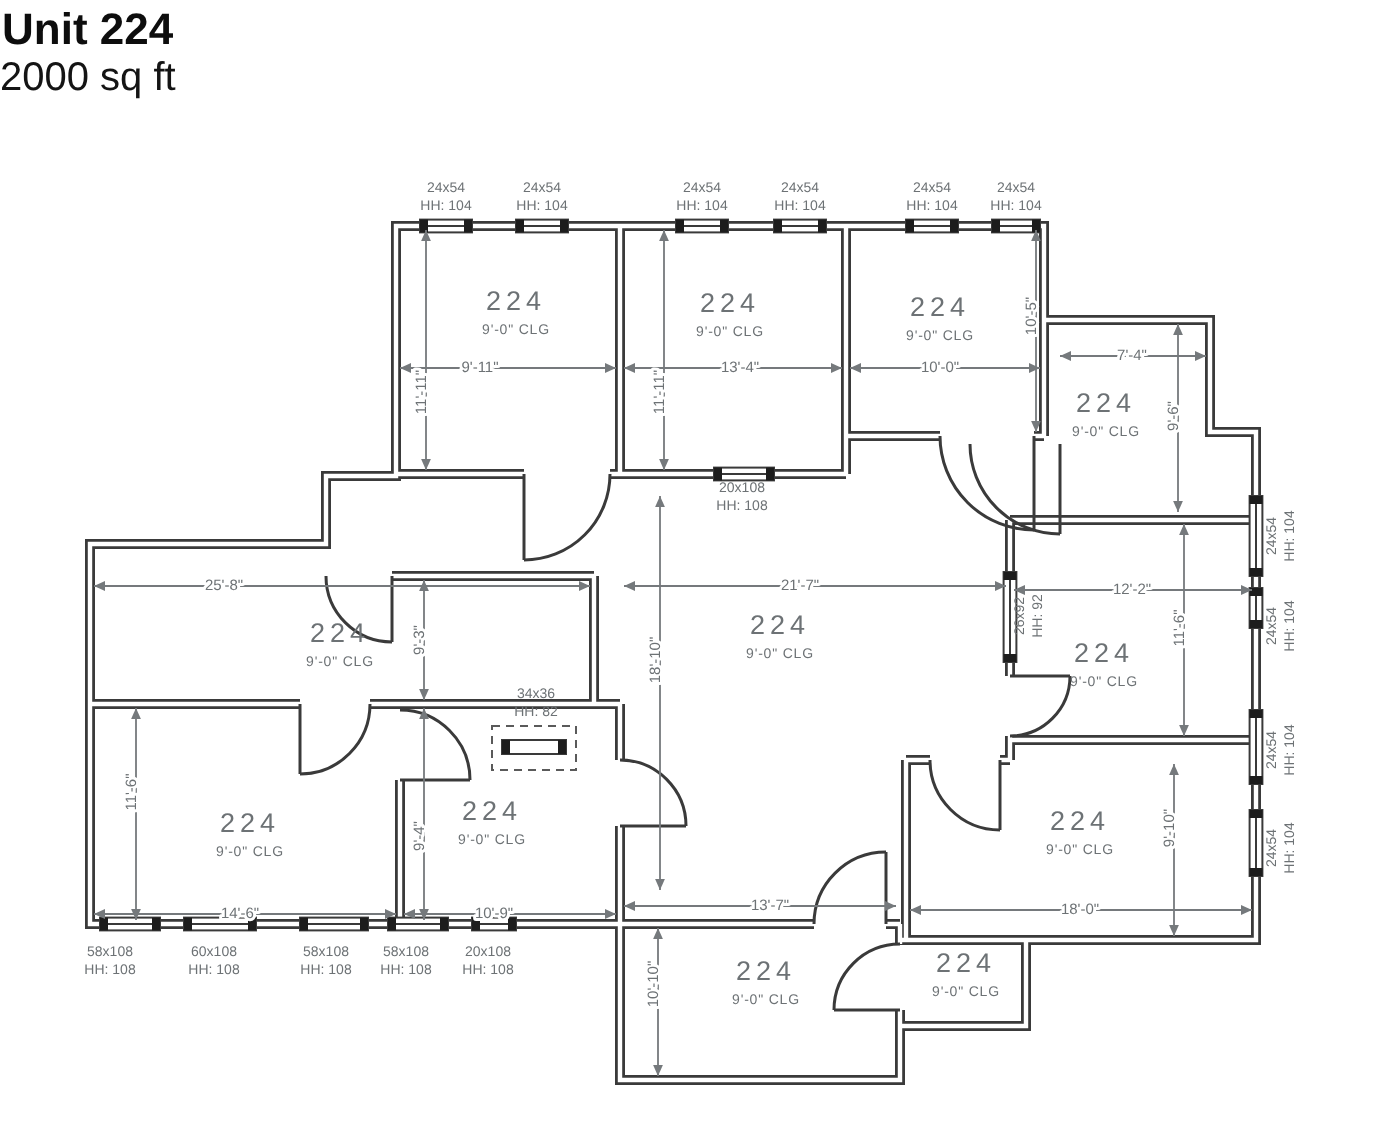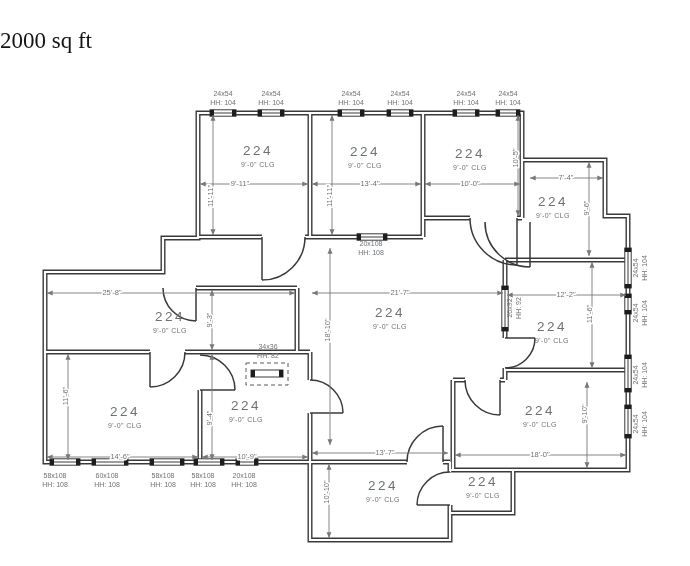--- a/index.html
+++ b/index.html
@@ -1,39 +1,40 @@
 <!DOCTYPE html>
 <html><head>
 <meta charset="utf-8">
 <style>
   html,body{margin:0;padding:0;background:#fff;}
   .wrap{position:relative;width:690px;height:566px;overflow:hidden;background:#fff;
         font-family:"Liberation Sans",sans-serif;}
   .title{position:absolute;left:1px;top:2px;font-size:22px;font-weight:bold;color:#0d0d0d;}
-  .subtitle{position:absolute;left:0px;top:28px;font-size:23px;color:#141414;font-family:Liberation Serif, serif;}
+  .subtitle{position:absolute;left:0px;top:28px;font-size:20px;color:#141414;}
   svg{position:absolute;left:0;top:0;}
   svg text{font-family:"Liberation Sans",sans-serif;fill:#6d7275;}
   .t-num{font-size:13.5px;letter-spacing:2.5px;text-anchor:middle;}
   .t-clg{font-size:7px;letter-spacing:.4px;text-anchor:middle;}
   .t-dim{font-size:7.5px;text-anchor:middle;paint-order:stroke;stroke:#fff;stroke-width:3px;
          stroke-linejoin:round;}
   .t-win{font-size:7px;text-anchor:middle;}
   .wk{fill:none;stroke:#3a3a3a;stroke-width:5;}
   .ww{fill:none;stroke:#fff;stroke-width:2.2;}
   .door{fill:none;stroke:#3a3a3a;stroke-width:1.5;}
   .winbody{fill:#fff;stroke:#3a3a3a;stroke-width:1;}
   .wintick{fill:#1d1d1d;}
   .winline{stroke:#3a3a3a;stroke-width:1;}
   .dimline{stroke:#75797c;stroke-width:.9;}
   .dashed{fill:none;stroke:#5a5a5a;stroke-width:1;stroke-dasharray:4 3;}
 </style>
 </head>
 <body>
 
 <div class="wrap">
+  <div class="title">Unit 224</div>
   <div class="subtitle">2000 sq ft</div>
 
   <svg width="690" height="566" viewBox="0 0 690 566">
     <defs>
       <marker id="ar" viewBox="0 0 10 10" refX="9" refY="5" markerWidth="7" markerHeight="7" orient="auto-start-reverse">
         <path d="M0,1L9,5L0,9Z" fill="#75797c"></path>
       </marker>
     </defs>
     <g id="g-walls">
         <path d="M198,113L522,113L522,160L605,160L605,216L628,216L628,470L513,470L513,513L450,513L450,540L310,540L310,462L45,462L45,272L163,272L163,238L198,238ZM310,113L310,237 M423,113L423,237 M198,237L262,237 M305,237L357,237 M387,237L423,237M423,218L470,218 M517,218L522,218 M522,160L522,218M505,260L628,260 M505,260L505,286 M505,331L505,338 M505,368L505,380 M505,370L628,370M196,288L297,288 M297,288L297,352 M45,352L150,352 M185,352L310,352 M200,390L200,462M310,352L310,380 M310,413L310,462 M310,462L407,462 M443,462L450,462M450,462L450,472 M450,505L450,513 M450,470L513,470 M453,380L453,470M453,380L465,380 M500,380L505,380" class="wk"></path>

